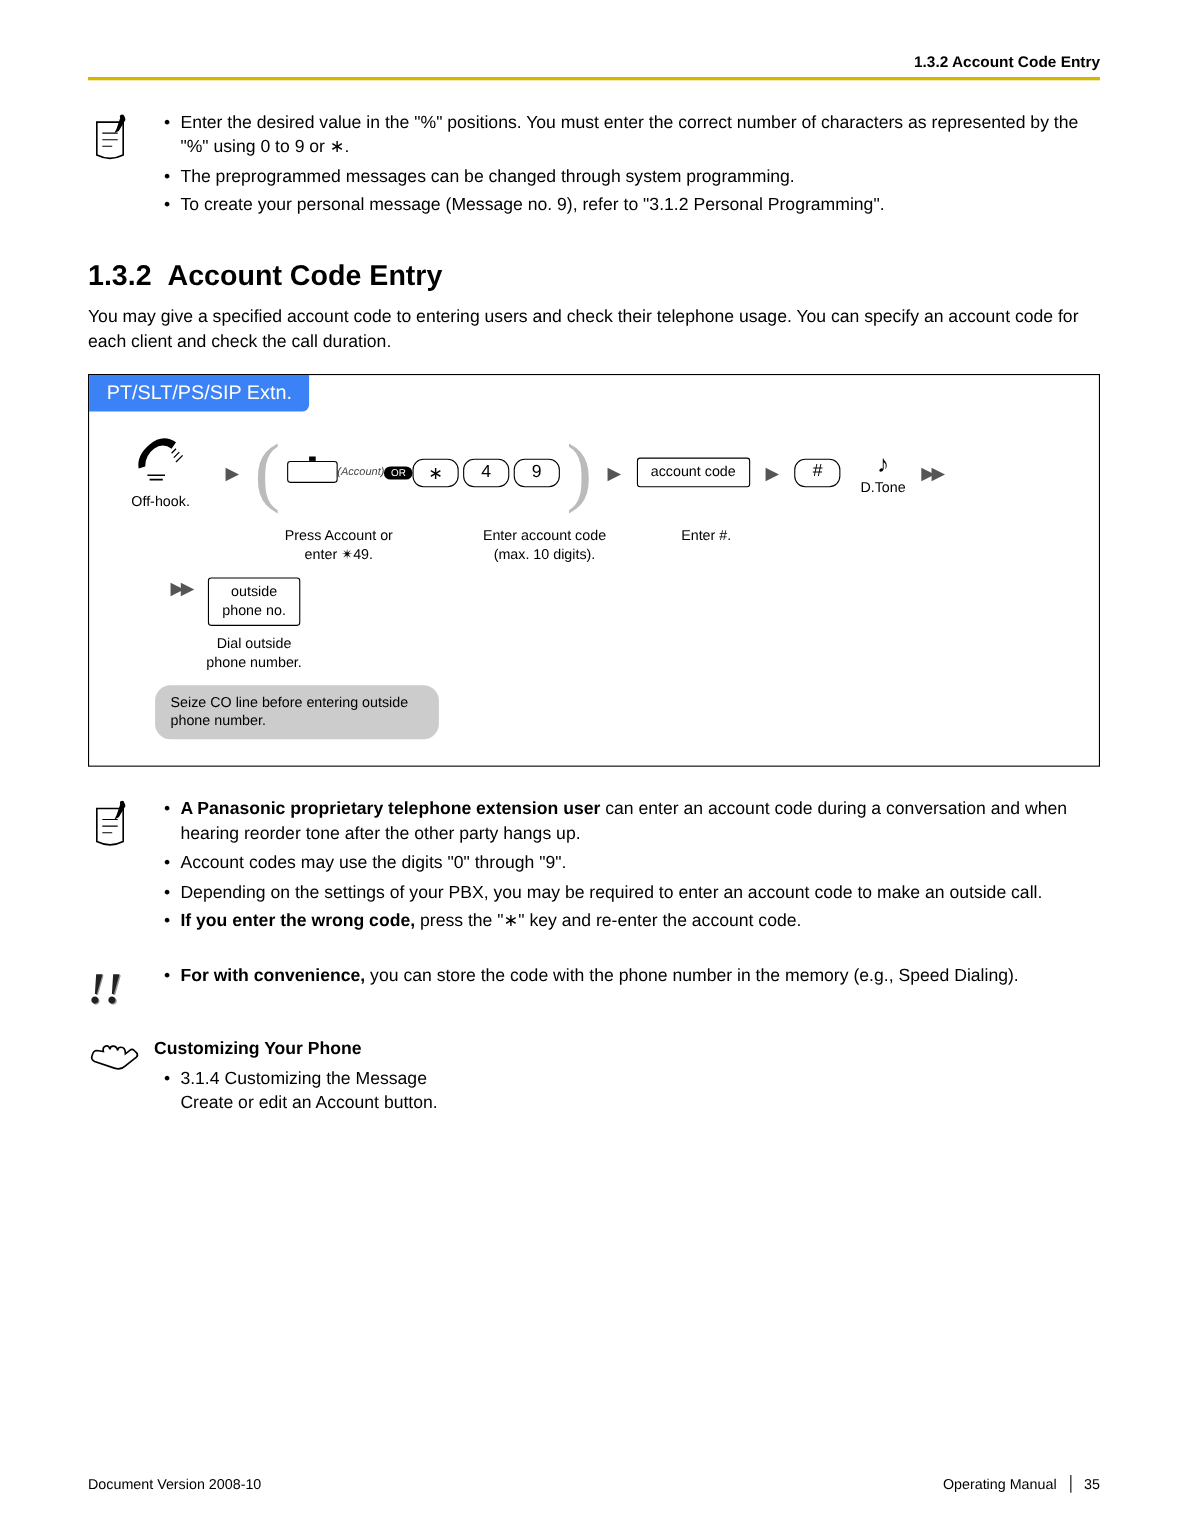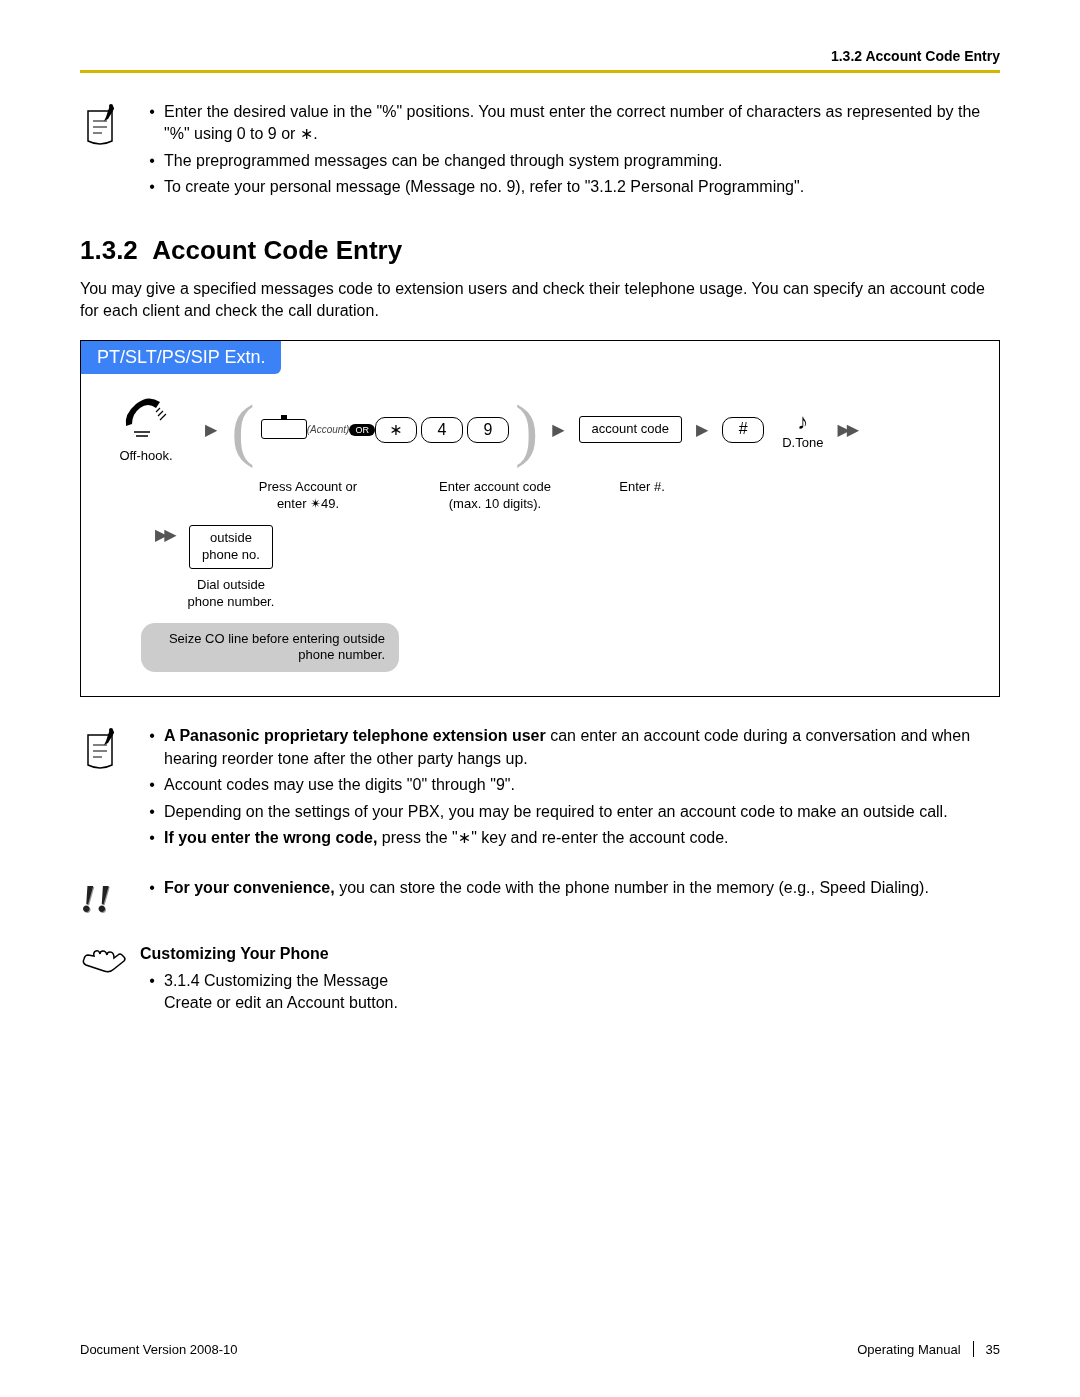--- a/index.html
+++ b/index.html
@@ -186,21 +186,20 @@
     align-items:flex-start;
     margin-top: 10px;
   }
   .callout-pill {
     background: #ccc;
     border-radius: 14px;
     padding: 8px 14px;
     font-size: 13px;
     line-height: 1.3;
     max-width: 230px;
-    text-align: right;
   }
   .star { font-family: Arial; }
   .subhead {
     font-weight: bold;
     font-size: 16px;
     margin-bottom: 4px;
   }
   .footer {
     position: absolute;
     bottom: 40px;
@@ -252,21 +251,21 @@
       <div class="bullet-row">
           <div class="bullet-dot">•</div>
           <div class="bullet-text">To create your personal message (Message no. 9), refer to "3.1.2  Personal Programming".</div>
         </div>
     </div>
   </div>
 
   <div class="section-heading">
     <span>1.3.2</span>&nbsp;&nbsp;<span>Account Code Entry</span>
   </div>
-  <div class="section-intro">You may give a specified messages code to extension users and check their telephone usage. You can specify an account code for each client and check the call duration.</div>
+  <div class="section-intro">You may give a specified account code to entering users and check their telephone usage. You can specify an account code for each client and check the call duration.</div>
 
   <div class="procedure-box">
     <div class="procedure-tab">PT/SLT/PS/SIP Extn.</div>
     <div class="flow-area">
       <div class="flow-row">
 
         <div class="flow-cell" style="width:90px">
           <svg width="52" height="46" viewBox="0 0 52 46">
             <path d="M6 32 Q4 20 16 10 Q28 0 40 8 l-4 6 Q28 8 20 14 Q12 20 12 30 z" fill="#000"></path>
             <line x1="14" y1="38" x2="30" y2="38" stroke="#000" stroke-width="1.5"></line>
@@ -388,21 +387,21 @@
   </div>
 
   <div class="note-block">
     <div class="note-icon-col">
       <div style="font-family:Georgia,serif;font-size:40px;font-weight:bold;font-style:italic;line-height:1;color:#222;text-shadow:1px 1px 0 #999;">!!</div>
     </div>
     <div class="note-content">
       <div class="bullet-row">
           <div class="bullet-dot">•</div>
         <div class="bullet-text">
-          <span class="bold">For your convenience,</span><span> you can store the code with the phone number in the memory (e.g., Speed Dialing).</span>
+          <span class="bold">For with convenience,</span><span> you can store the code with the phone number in the memory (e.g., Speed Dialing).</span>
         </div>
       </div>
     </div>
   </div>
 
   <div class="note-block">
     <div class="note-icon-col">
       <svg width="48" height="34" viewBox="0 0 48 34">
         <path d="M4 14 q-2 4 2 6 l18 6 q6 2 10 -2 l10 -8 q2 -2 0 -4 l-2 -2 q-2 -2 -4 0 l-4 3 q0 -6 -4 -6 q-3 0 -3 3 q-1 -4 -4 -4 q-3 0 -3 3 q-1 -4 -4 -3 q-3 1 -2 5 l-6 -1 q-3 0 -4 4 z" fill="#fff" stroke="#000" stroke-width="1.5"></path>
       </svg>

